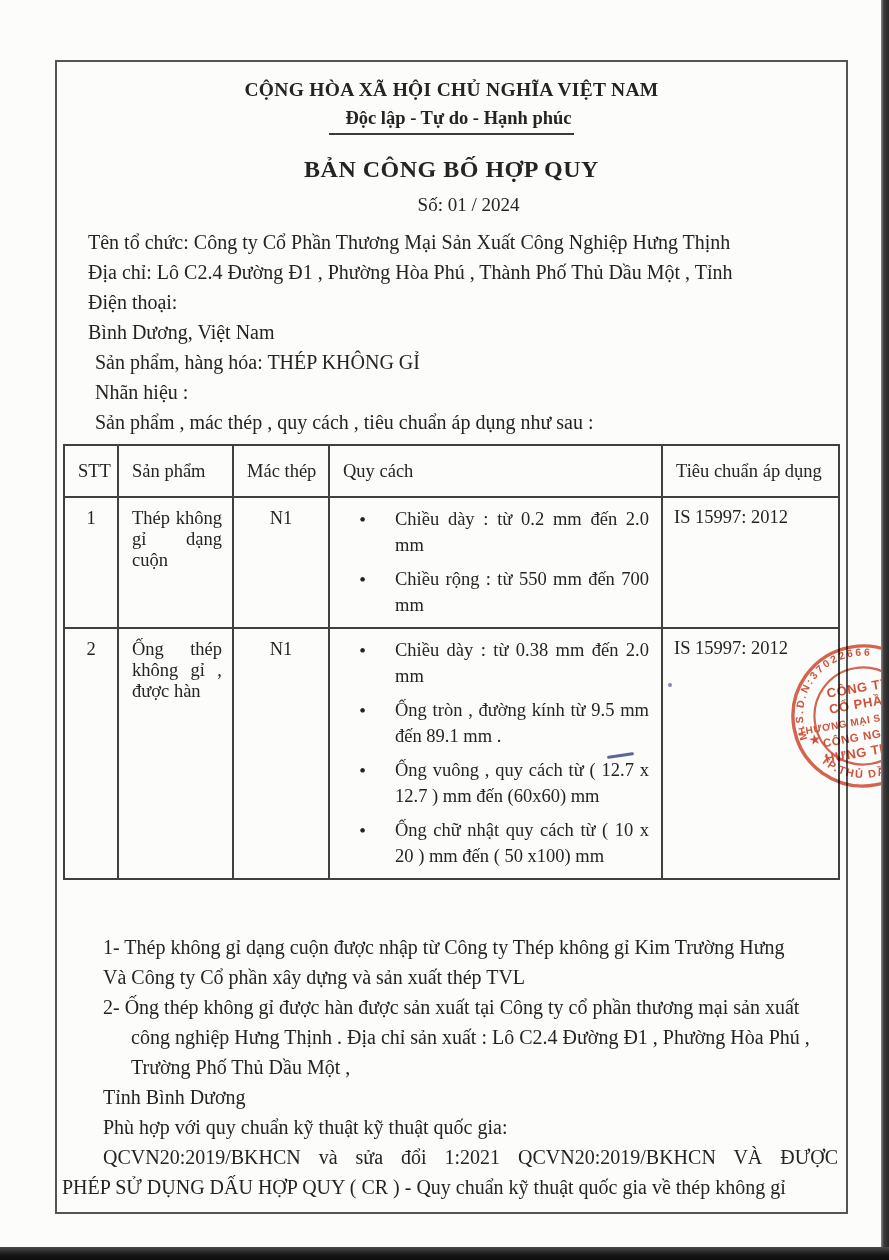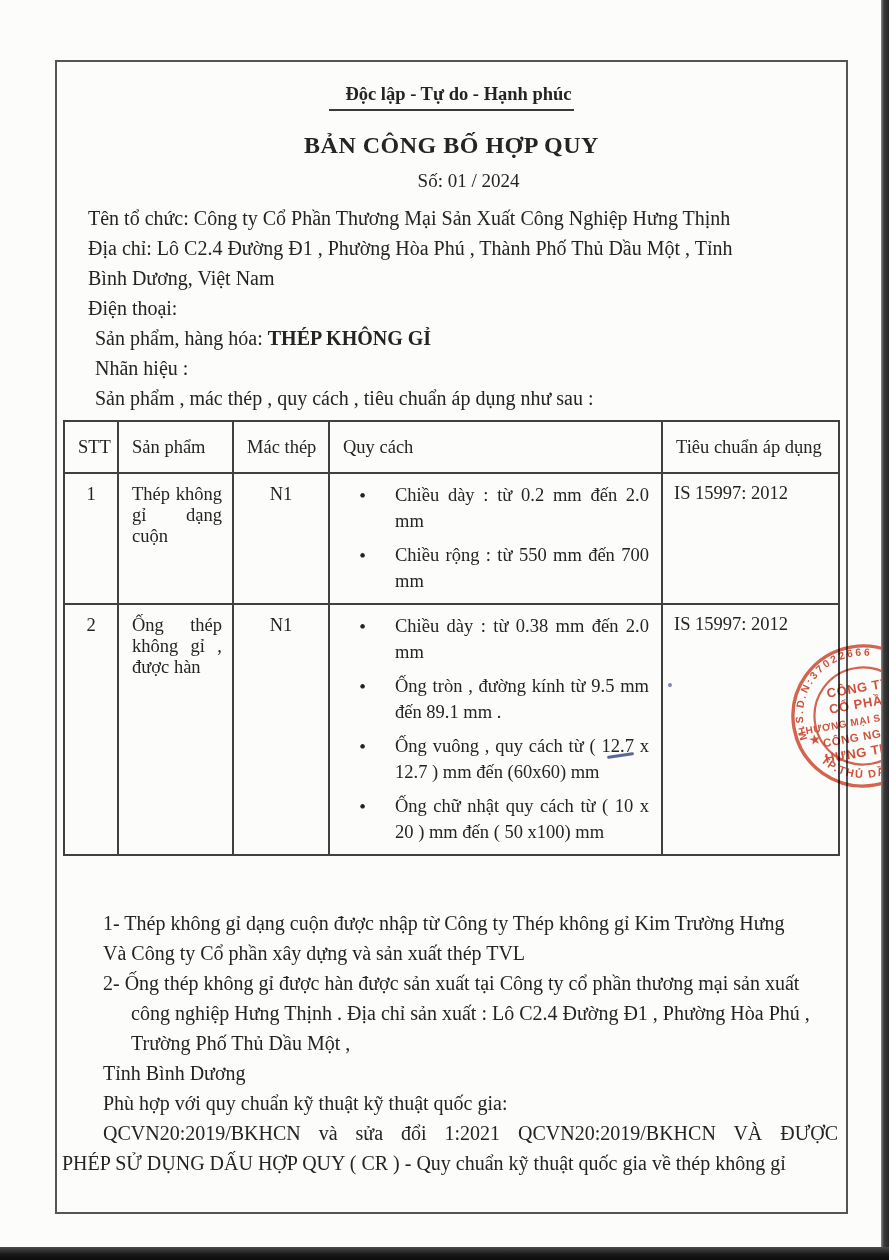--- a/index.html
+++ b/index.html
@@ -30,21 +30,21 @@
   }
   .doc-title {
     text-align:center; font-weight:bold; font-size:24px;
     letter-spacing:.5px; margin-top:20px; line-height:28px;
   }
   .doc-number { text-align:center; font-size:19px; margin-top:10px; line-height:24px;margin-left:34px; }
   
   .p-main  { font-size:20px; line-height:30px; margin-left:31px; margin-right:12px; }
   .p-first { margin-top:10px; }
   .p-indent{ font-size:20px; line-height:30px; margin-left:38px; }
-  .bold    { font-weight:bold; }
+  .bold    { font-weight:normal; }
   
   table.spec {
     border-collapse:collapse; table-layout:fixed;
     margin-left:6px; margin-top:7px;
     width:775px; font-size:18.5px;
   }
   table.spec td, table.spec th { border:2px solid #404040; vertical-align:top; }
   table.spec th { font-weight:normal; text-align:left; padding:0 6px 0 13px; height:52px; vertical-align:middle; }
   th.c-stt, td.c-stt { text-align:center; padding-left:2px; padding-right:2px; }
   td.c-stt  { padding-top:10px; }
@@ -95,31 +95,32 @@
   .pen-dot {
     position:absolute; left:668px; top:683px; width:4px; height:4px;
     background:#4a55a0; border-radius:50%; opacity:.7;
   }
 </style>
 </head>
 <body>
 
 <div class="page-border">
 
+  <div class="nat-line1">CỘNG HÒA XÃ HỘI CHỦ NGHĨA VIỆT NAM</div>
   <div class="motto-wrap">
     <span class="motto">Độc lập - Tự do - Hạnh phúc</span>
   </div>
 
   <div class="doc-title">BẢN CÔNG BỐ HỢP QUY</div>
   <div class="doc-number">Số: 01 / 2024</div>
 
   <div class="p-main p-first">Tên tổ chức: Công ty Cổ Phần Thương Mại Sản Xuất Công Nghiệp Hưng Thịnh</div>
   <div class="p-main">Địa chỉ: Lô C2.4 Đường Đ1 , Phường Hòa Phú , Thành Phố Thủ Dầu Một , Tỉnh</div>
+  <div class="p-main">Điện thoại:</div>
   <div class="p-main">Bình Dương, Việt Nam</div>
-  <div class="p-main">Điện thoại:</div>
 
   <div class="p-indent"><span>Sản phẩm, hàng hóa: </span><span class="bold">THÉP KHÔNG GỈ</span></div>
   <div class="p-indent">Nhãn hiệu :</div>
   <div class="p-indent">Sản phẩm , mác thép , quy cách , tiêu chuẩn áp dụng như sau :</div>
 
   <table class="spec">
     <colgroup>
       <col style="width:54px">
         <col style="width:115px">
         <col style="width:96px">

